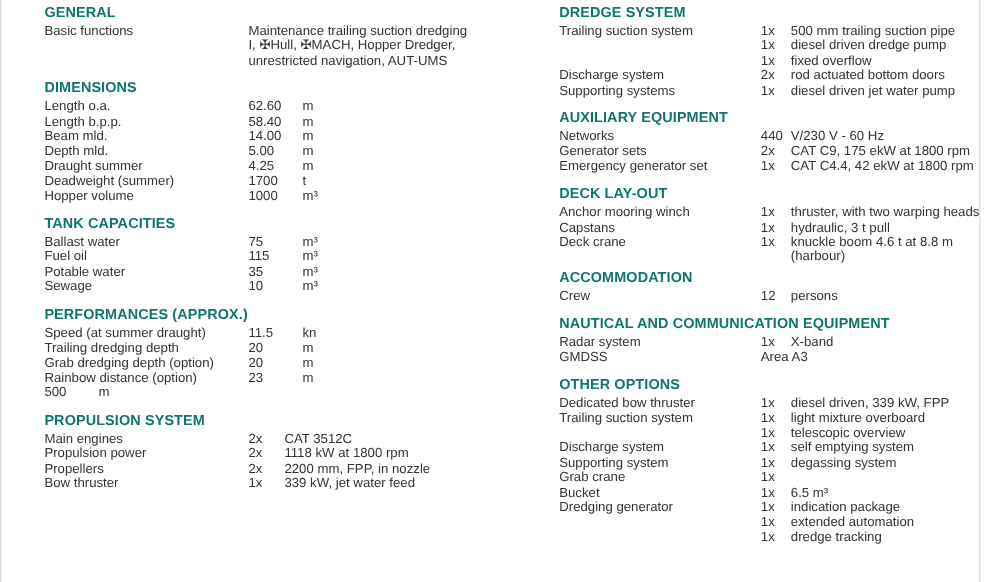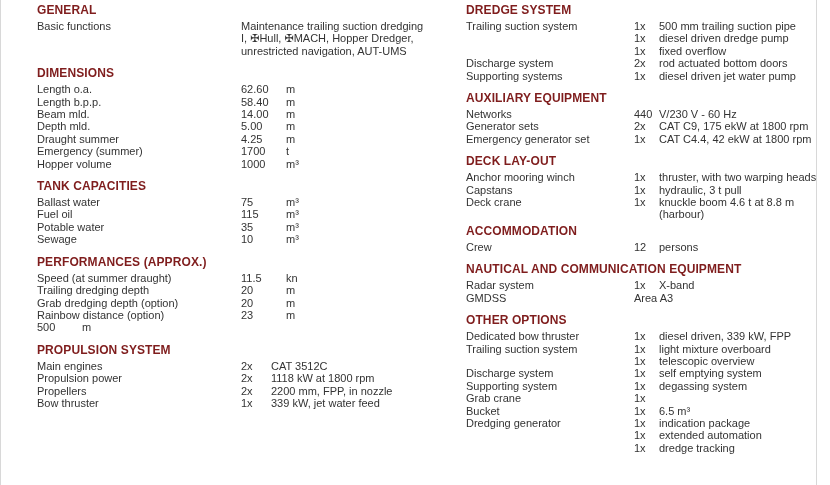--- a/index.html
+++ b/index.html
@@ -11,26 +11,26 @@
   .page-edge{position:absolute;top:0;bottom:0;width:1px;background:#d8d8d8;}
   .edge-left{left:0;}
   .edge-right{left:816px;}
   .col{position:absolute;top:4px;}
   .col-left{left:37px;width:395px;}
   .col-right{left:466px;width:378px;}
   .section{margin-top:10px;}
   .section:first-child{margin-top:0;}
   .section.gap-before{margin-top:4px;}
   .heading{
-    font-size:12px;font-weight:bold;color:#7f1d1d;
+    font-size:12px;font-weight:bold;color:#0f766e;
     line-height:13px;margin-bottom:3px;letter-spacing:0.1px;
   }
   .row{display:flex;line-height:12.4px;white-space:nowrap;}
   .lbl{flex:none;}
-  .col-left .lbl{width:204px;}
+  .col-left .lbl{width:170px;}
   .col-right .lbl{width:168px;}
   .qty{flex:none;white-space:nowrap;}
   .col-left .qty{min-width:30px;width:30px;}
   .col-right .qty{min-width:25px;width:25px;}
   .val{flex:none;width:36px;text-align:left;}
   .unit{margin-left:9px;}
   .txt{white-space:nowrap;}
 </style>
 </head>
 <body>
@@ -75,21 +75,21 @@
         <span class="lbl">Depth mld.</span>
         <span class="val">5.00</span>
         <span class="unit">m</span>
       </div>
       <div class="row">
         <span class="lbl">Draught summer</span>
         <span class="val">4.25</span>
         <span class="unit">m</span>
       </div>
       <div class="row">
-        <span class="lbl">Emergency (summer)</span>
+        <span class="lbl">Deadweight (summer)</span>
         <span class="val">1700</span>
         <span class="unit">t</span>
       </div>
       <div class="row">
         <span class="lbl">Hopper volume</span>
         <span class="val">1000</span>
         <span class="unit">m³</span>
       </div>
     </div>
     <div class="section">

